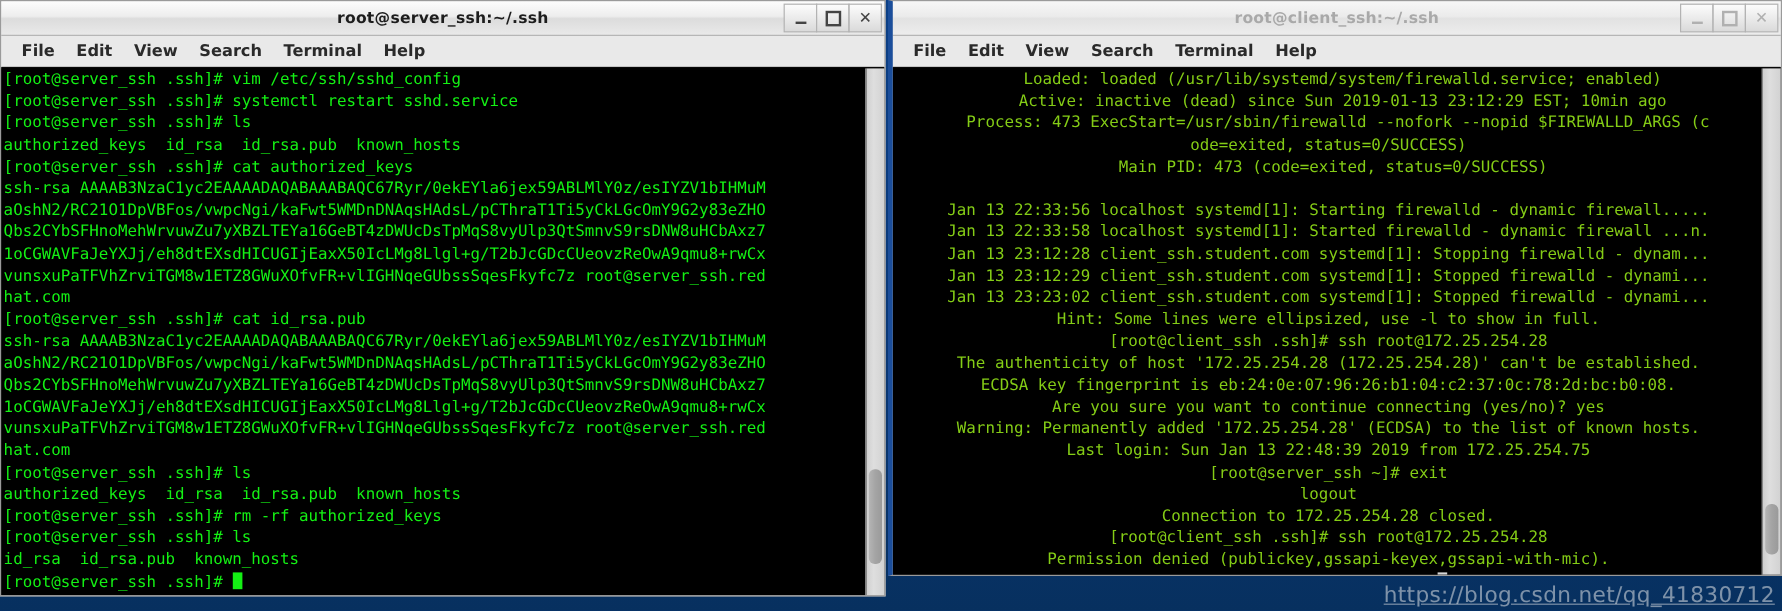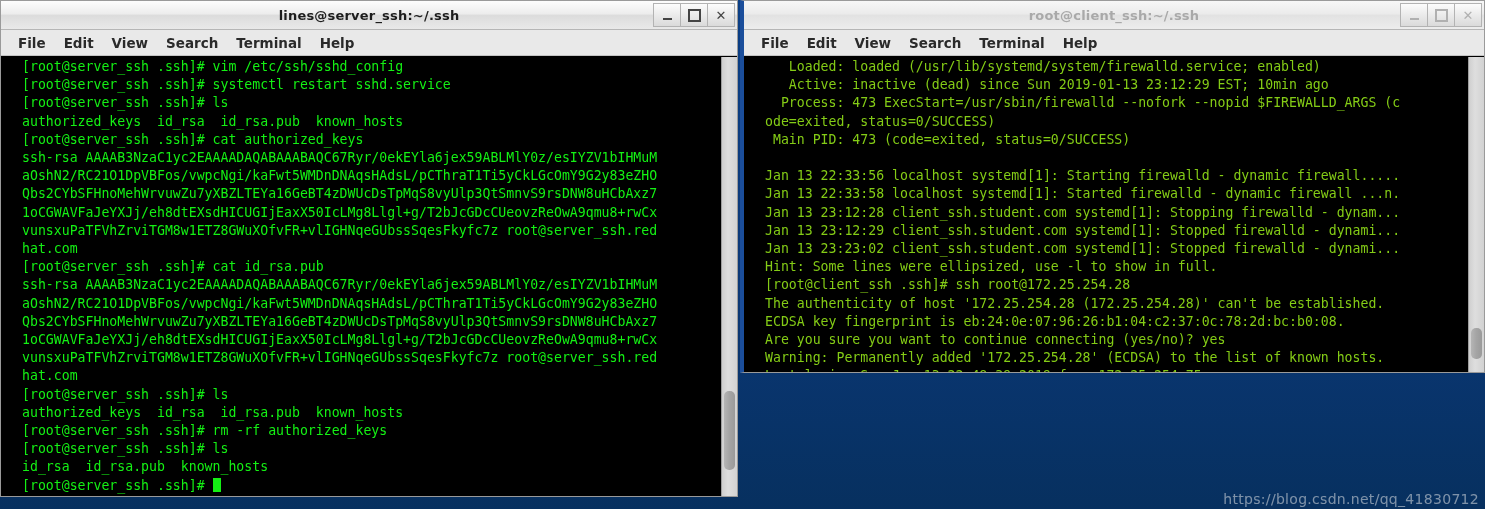--- a/index.html
+++ b/index.html
@@ -16,21 +16,21 @@
   
   .win{
     position:absolute;
     box-sizing:border-box;
     background:#d9d9d9;
     border:1px solid #9a9a9a;
     display:flex;flex-direction:column;
     overflow:hidden;
   }
   .win-left{left:0px;top:0px;width:738px;height:497px;}
-  .win-right{left:740px;top:0px;width:745px;height:373px;border-left:4px solid #1b4e9b;}
+  .win-right{left:740px;top:0px;width:745px;height:480px;border-left:4px solid #1b4e9b;text-align:center;}
 
   .titlebar{
     position:relative;
     height:28px;flex:0 0 28px;
     background:linear-gradient(180deg,#fdfdfd 0%,#ededed 45%,#dcdcdc 52%,#e9e9e9 100%);
     border-bottom:1px solid #b6b6b6;
     display:flex;align-items:center;justify-content:center;
   }
   .titlebar.inactive{
     background:linear-gradient(180deg,#f7f7f7 0%,#ebebeb 45%,#e2e2e2 52%,#ededed 100%);
@@ -85,21 +85,20 @@
     min-height:0;
     border-top:1px solid #000;
     position:relative;
   }
   .term{
     flex:1 1 auto;
     background:#000;
     overflow:hidden;
     padding:1px 0 0 2px;
     box-sizing:border-box;
-    margin-left:19px;
   }
   .term pre{
     margin:0;
     font-family:"DejaVu Sans Mono", monospace;
     font-size:13.2px;
     line-height:18.2px;
     white-space:pre;
     letter-spacing:0px;
   }
   .term-green pre{color:#14f014;}
@@ -124,35 +123,36 @@
     position:absolute;left:2px;right:2px;
     background:linear-gradient(90deg,#b5b5b5,#a4a4a4 50%,#9a9a9a);
     border-radius:5px;
   }
   .sb-left .sb-thumb{top:76%;height:18%;}
   .sb-right .sb-thumb{top:86%;height:10%;}
 
   .watermark{
     position:absolute;
     right:6px;bottom:2px;
-    font-size:14px;color:rgba(235,235,235,.52);
+    font-size:18px;color:rgba(235,235,235,.52);
     font-family:"DejaVu Sans", sans-serif;
     letter-spacing:0.3px;
     pointer-events:none;
+    text-decoration:underline;
   }
 </style>
 </head>
 <body>
 
 <div class="desktop">
 
   <div class="win win-left">
 
     <div class="titlebar">
-      <span class="title-text">lines@server_ssh:~/.ssh</span>
+      <span class="title-text">root@server_ssh:~/.ssh</span>
       <div class="winbtns">
         <div class="wbtn">
             <i class="glyph-min"></i>
           </div>
         <div class="wbtn">
             <i class="glyph-max"></i>
           </div>
         <div class="wbtn">
             <span class="glyph-close">✕</span>
           </div>

